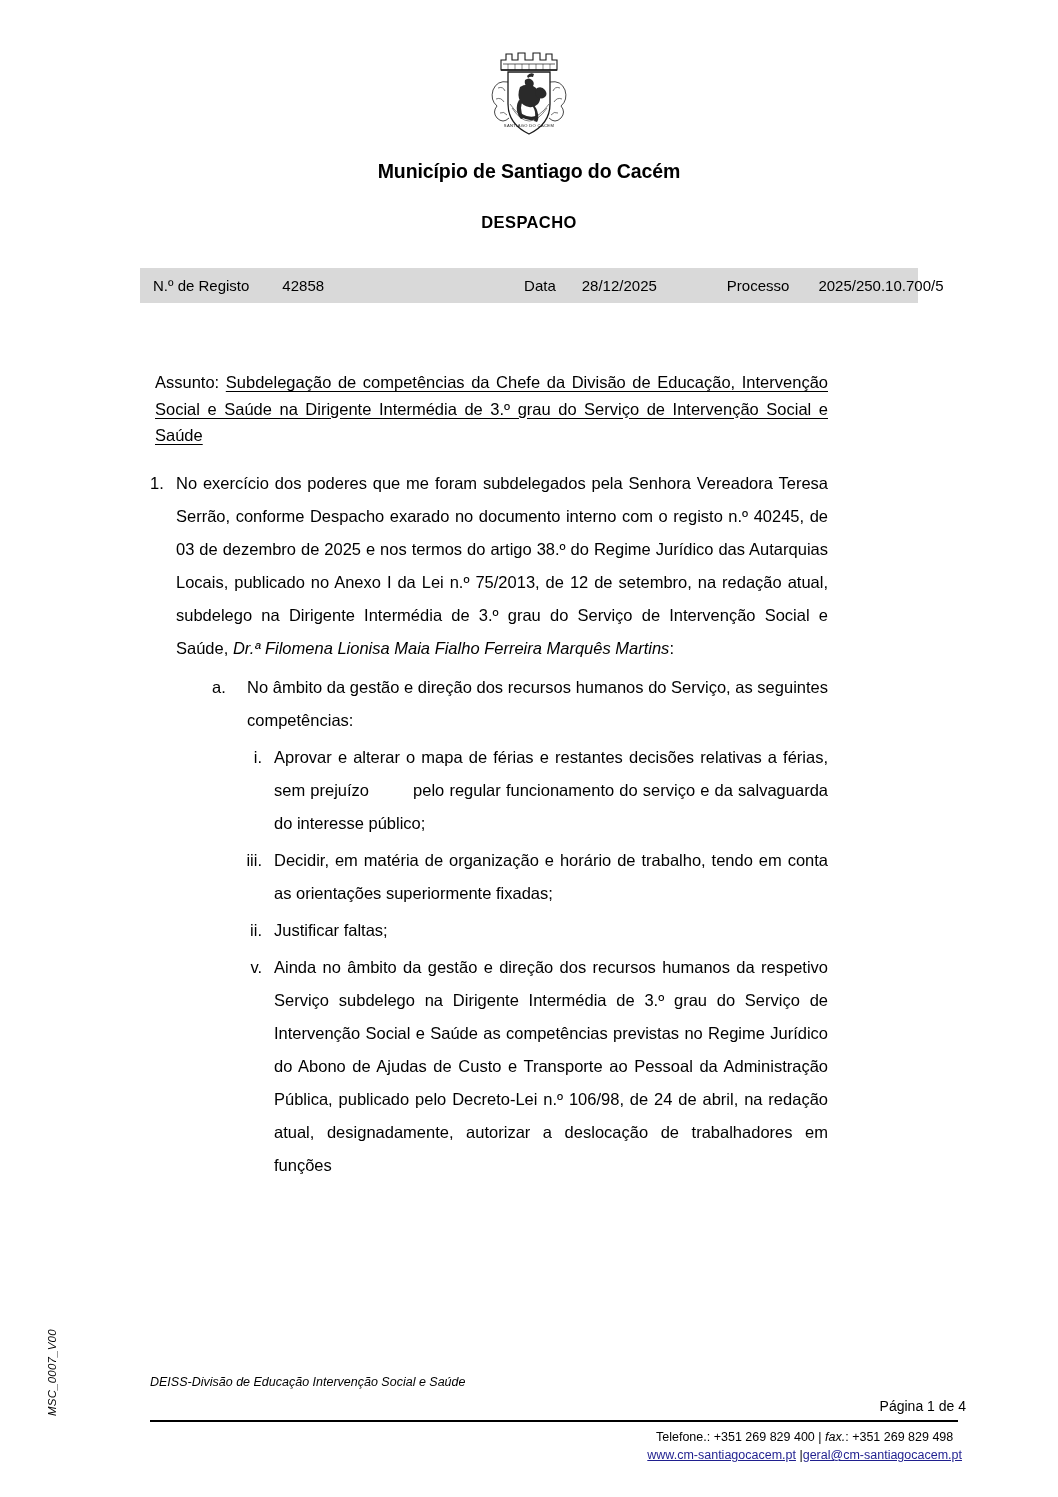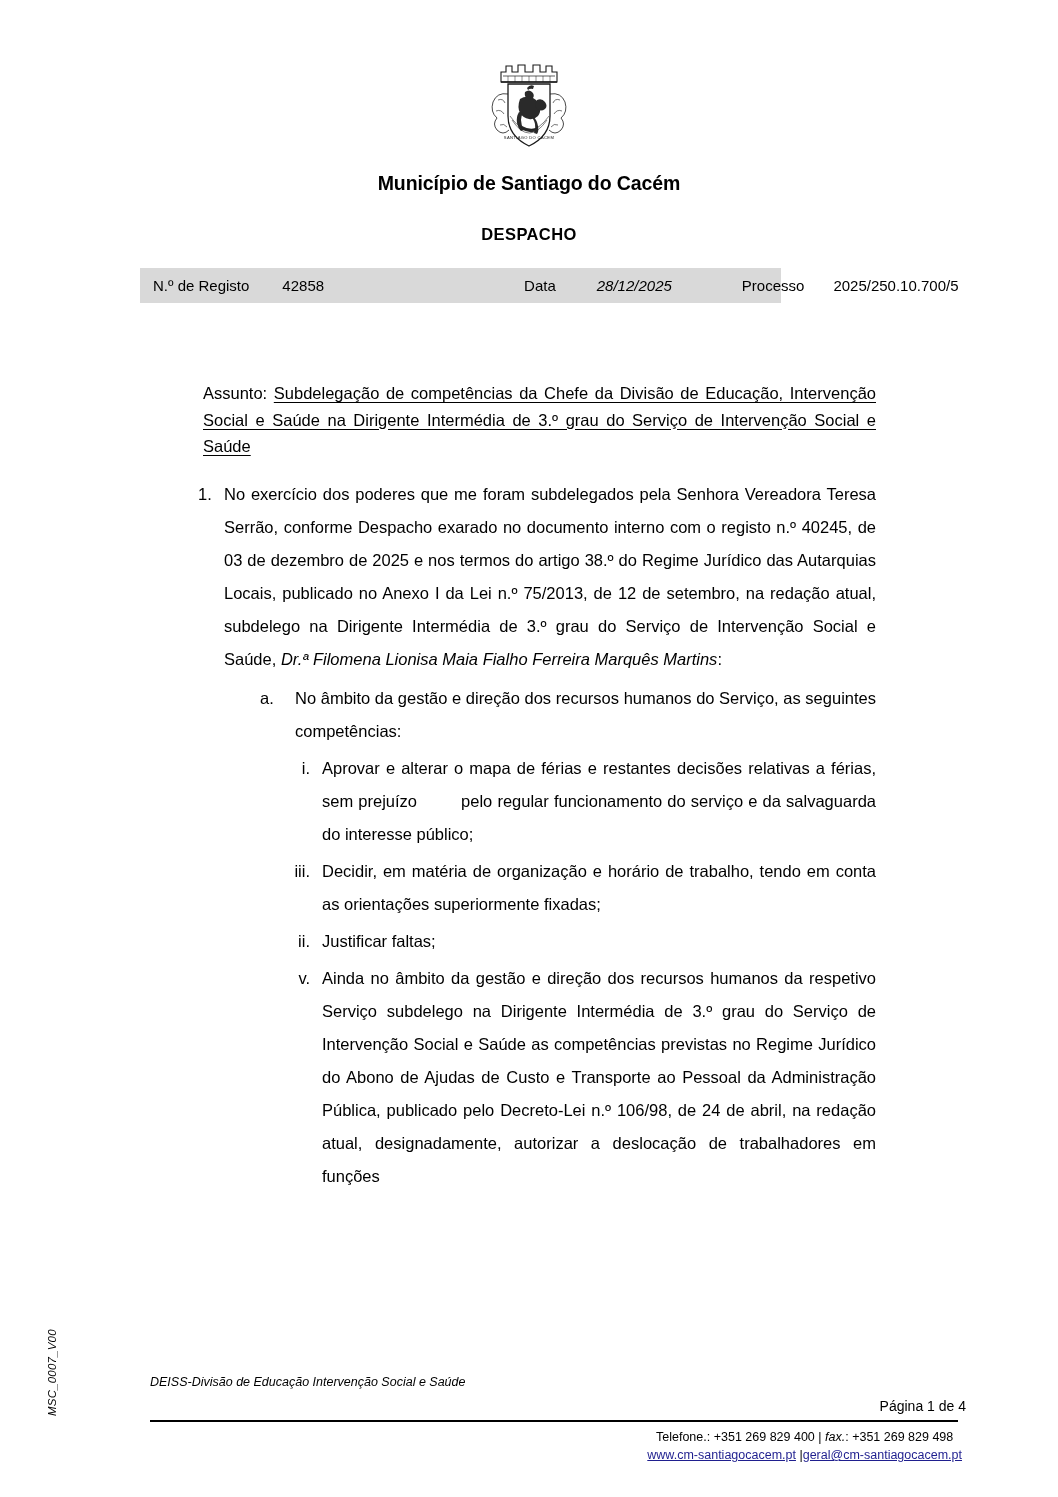--- a/index.html
+++ b/index.html
@@ -34,21 +34,21 @@
     transform-origin: 28px 28px;
     font-size: 11.5px;
     font-style: italic;
     letter-spacing: .2px;
     color: #000;
     white-space: nowrap;
   }
 
   
   .header {
-    padding-top: 54px;
+    padding-top: 42px;
     text-align: center;
   }
   .crest {
     margin: 0 auto;
     width: 96px;
     height: 108px;
     display: block;
   }
   .org-title {
     margin-top: 10px;
@@ -71,45 +71,44 @@
     font-size: 16.5px;
     font-weight: bold;
     letter-spacing: .4px;
   }
 
   
   .meta-table {
     position: absolute;
     left: 140px;
     top: 268px;
-    width: 641px;
+    width: 778px;
     height: 35px;
     background: #d9d9d9;
     display: flex;
     align-items: center;
     font-size: 15px;
   }
   .meta-cell { display: flex; align-items: center; }
   .meta-label { white-space: nowrap; }
   .meta-value { white-space: nowrap; }
 
   .c-reg-label { margin-left: 13px; }
   .c-reg-value { margin-left: 33px; }
   .c-date-label { margin-left: 200px; }
-  .c-date-value { margin-left: 41px; font-style: italic; }
+  .c-date-value { margin-left: 26px; }
   .c-proc-label { margin-left: 70px; }
   .c-proc-value { margin-left: 29px; }
 
   
   .content {
     position: absolute;
     left: 0;
-    top: 320px;
+    top: 309px;
     width: 912px;
-    margin-left: 48px;
   }
 
   .assunto {
     margin: 60px 84px 0 155px;
     font-size: 16.5px;
     line-height: 1.62;
     text-align: justify;
     text-justify: inter-word;
   }
   .assunto .lbl { text-decoration: none; }

